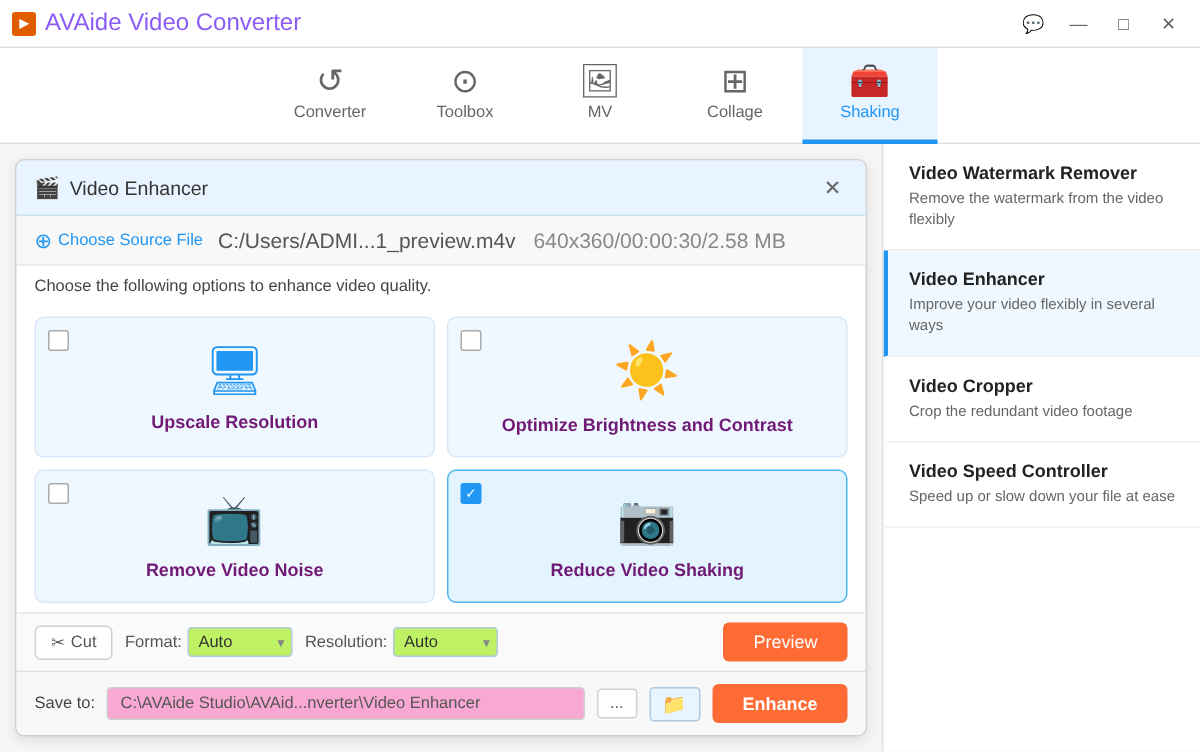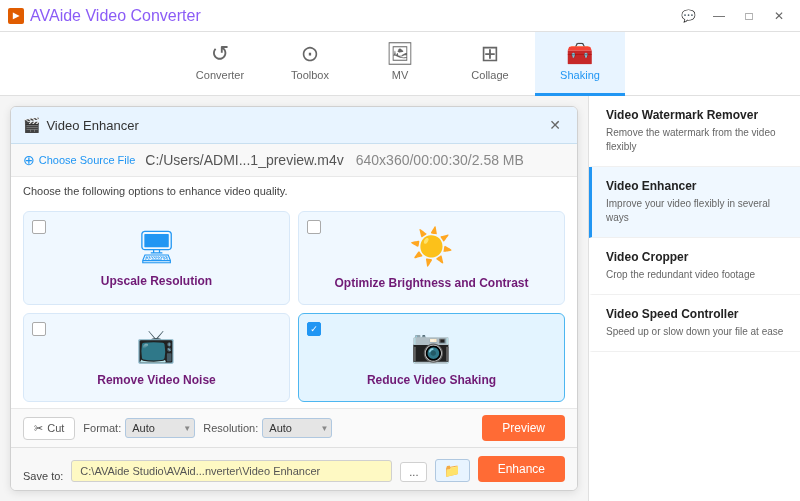--- a/index.html
+++ b/index.html
@@ -156,68 +156,68 @@
       background: #fafafa;
     }
     .cut-btn {
       display: flex; align-items: center; gap: 4px;
       border: 1px solid #d0d0d0; background: white;
       padding: 4px 10px; border-radius: 4px; cursor: pointer;
       font-size: 11px; color: #555;
     }
     .format-group, .resolution-group { display: flex; align-items: center; gap: 4px; font-size: 11px; color: #555; }
     .auto-select {
-      border: 1px solid #b0c8e0; background: #e5e5e5;
+      border: 1px solid #b0c8e0; background: #bef264;
       padding: 3px 6px; border-radius: 3px; font-size: 11px;
       color: #333; cursor: pointer; min-width: 70px;
       appearance: none; -webkit-appearance: none;
       padding-right: 18px; position: relative;
     }
     .select-wrapper { position: relative; display: inline-flex; align-items: center; }
     .select-wrapper::after { content: '▼'; font-size: 8px; position: absolute; right: 4px; color: #888; pointer-events: none; }
     .preview-btn {
       margin-left: auto;
       background: #ff6b35; color: white; border: none;
       padding: 6px 20px; border-radius: 4px; cursor: pointer;
       font-size: 12px; font-weight: 500;
     }
 
     
     .save-bar {
       display: flex;
-      align-items: flex-end;
+      align-items: center;
       padding: 8px 12px;
       border-top: 1px solid #e0e0e0;
       background: #f8f8f8;
       gap: 8px;
     }
     .save-label { font-size: 11px; color: #444; white-space: nowrap; }
     .save-path {
       flex: 1;
       border: 1px solid #d0d0d0;
-      background: #fef9c3;
+      background: #f9a8d4;
       padding: 4px 8px;
       border-radius: 3px;
       font-size: 11px;
       color: #555;
     }
     .save-dots-btn {
       border: 1px solid #d0d0d0; background: white;
       padding: 3px 8px; border-radius: 3px; cursor: pointer;
       font-size: 11px; color: #555;
     }
     .save-folder-btn {
       border: 1px solid #b0c8e0; background: #e8f4ff;
       padding: 3px 8px; border-radius: 3px; cursor: pointer;
       font-size: 13px; color: #2196f3;
     }
     .enhance-btn {
       background: #ff6b35; color: white; border: none;
       padding: 6px 20px; border-radius: 4px; cursor: pointer;
-      font-size: 12px; font-weight: 400;
+      font-size: 12px; font-weight: 700;
     }
 
     
     .right-sidebar {
       width: 212px;
       background: #ffffff;
       border-left: 1px solid #e0e0e0;
       overflow-y: auto;
       display: flex;
       flex-direction: column;

